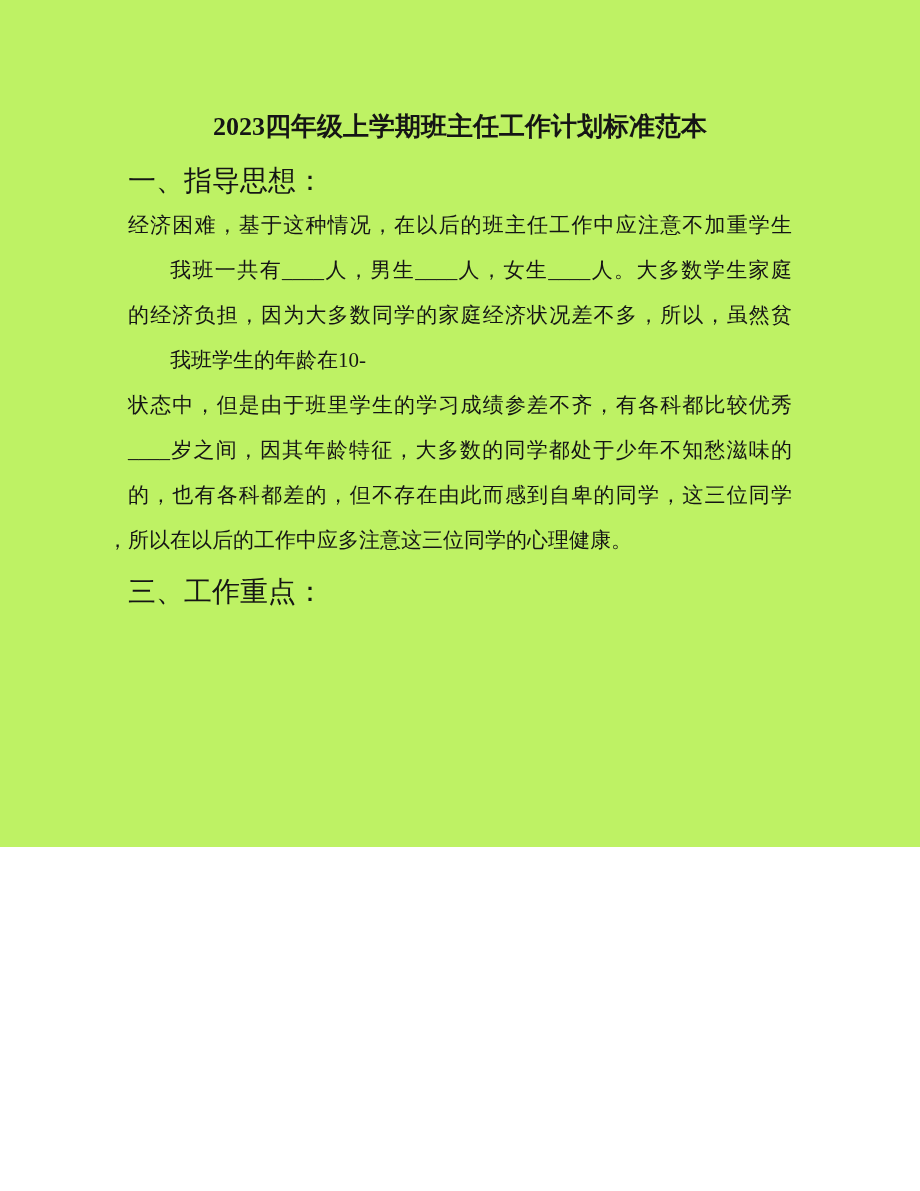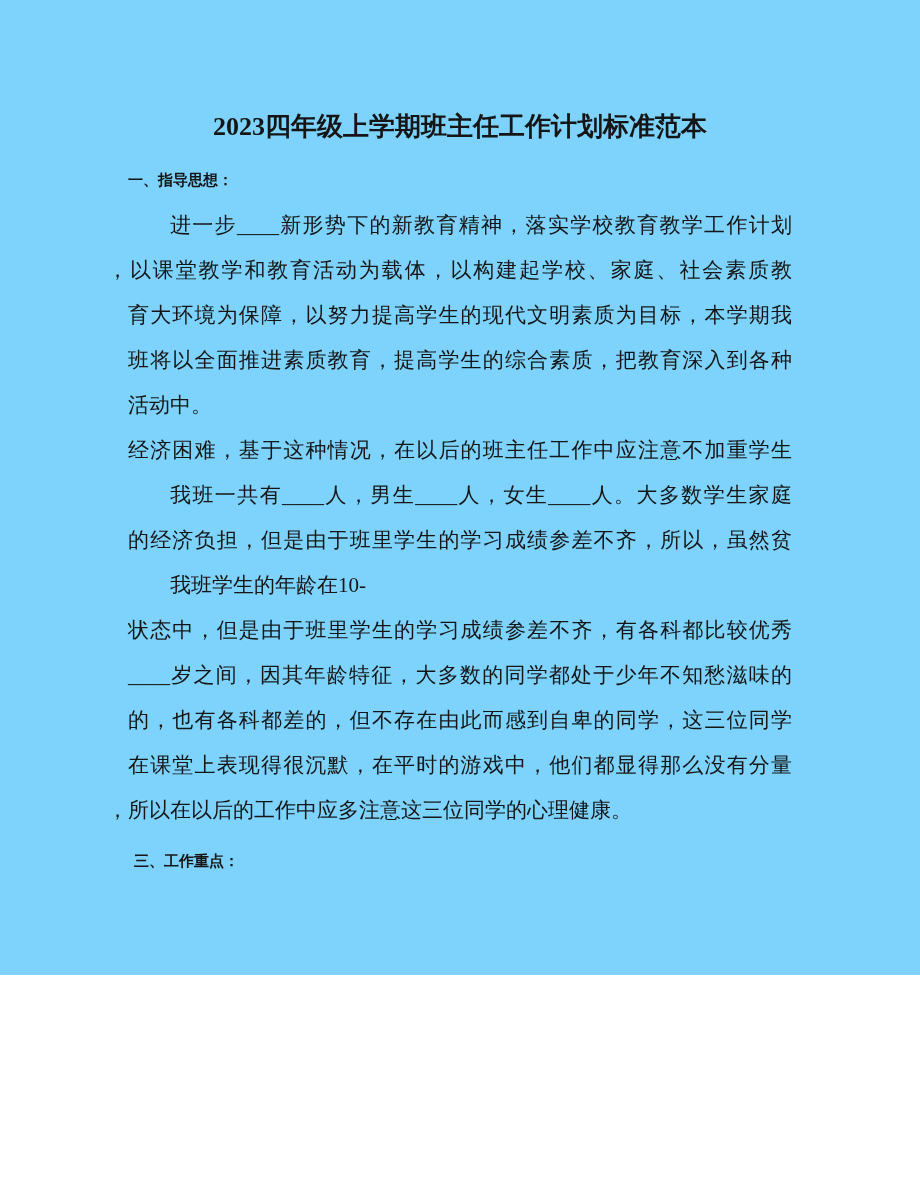--- a/index.html
+++ b/index.html
@@ -3,44 +3,44 @@
 <meta charset="utf-8">
 <style>
   html, body {
     margin: 0;
     padding: 0;
     background: #ffffff;
   }
   .page {
     position: relative;
     width: 920px;
-    height: 975px;
+    height: 847px;
     box-sizing: border-box;
-    background: #7dd3fc;
+    background: #bef264;
     color: #151515;
     font-family: "Liberation Serif", "DejaVu Serif", serif;
     padding: 104px 128px 0 128px;
     overflow: hidden;
   }
   .doc-title {
     margin: 0;
     font-size: 26px;
     font-weight: bold;
     text-align: center;
     line-height: 46px;
     white-space: nowrap;
   }
   .heading {
-    font-size: 15px;
-    font-weight: bold;
+    font-size: 28px;
+    font-weight: normal;
     line-height: 45px;
   }
   .heading.h1 { margin-top: 8px; }
   .heading.h2 { margin-top: 4px; }
-  .heading.h3 { margin-top: 6px; margin-left: 6px; }
+  .heading.h3 { margin-top: 6px; }
   .para { margin: 0; }
   .line {
     font-size: 21px;
     line-height: 45px;
   }
   .line.full {
     text-align: justify;
     text-align-last: justify;
   }
   .line.indent { text-indent: 2em; }
@@ -57,39 +57,31 @@
   }
 </style>
 </head>
 <body>
 
 <div class="page">
 
   <h1 class="doc-title">2023四年级上学期班主任工作计划标准范本</h1>
 
   <div class="heading h1">一、指导思想：</div>
-  <div class="para">
-    <div class="line full indent">进一步____新形势下的新教育精神，落实学校教育教学工作计划</div>
-    <div class="line full hang">，以课堂教学和教育活动为载体，以构建起学校、家庭、社会素质教</div>
-    <div class="line full">育大环境为保障，以努力提高学生的现代文明素质为目标，本学期我</div>
-    <div class="line full">班将以全面推进素质教育，提高学生的综合素质，把教育深入到各种</div>
-    <div class="line">活动中。</div>
-  </div>
 
   <div class="para">
     <div class="line full">经济困难，基于这种情况，在以后的班主任工作中应注意不加重学生</div>
     <div class="line full indent">我班一共有____人，男生____人，女生____人。大多数学生家庭</div>
-    <div class="line full">的经济负担，但是由于班里学生的学习成绩参差不齐，所以，虽然贫</div>
+    <div class="line full">的经济负担，因为大多数同学的家庭经济状况差不多，所以，虽然贫</div>
   </div>
   <div class="para">
     <div class="line indent">我班学生的年龄在10-</div>
     <div class="line full">状态中，但是由于班里学生的学习成绩参差不齐，有各科都比较优秀</div>
     <div class="line full">____岁之间，因其年龄特征，大多数的同学都处于少年不知愁滋味的</div>
     <div class="line full">的，也有各科都差的，但不存在由此而感到自卑的同学，这三位同学</div>
-    <div class="line full">在课堂上表现得很沉默，在平时的游戏中，他们都显得那么没有分量</div>
     <div class="line hang">，所以在以后的工作中应多注意这三位同学的心理健康。</div>
   </div>
 
   <div class="heading h3">三、工作重点：</div>
   <div class="para">
   </div>
 
   <div class="page-footer">第1页共7页</div>
 
 </div>

